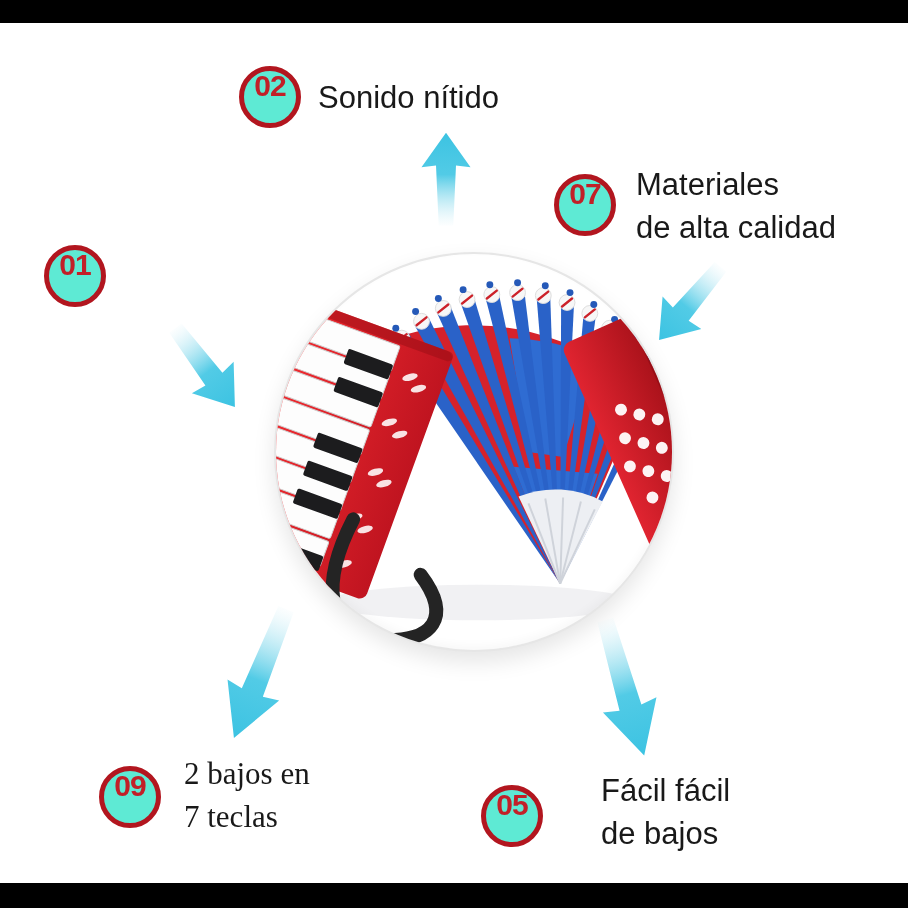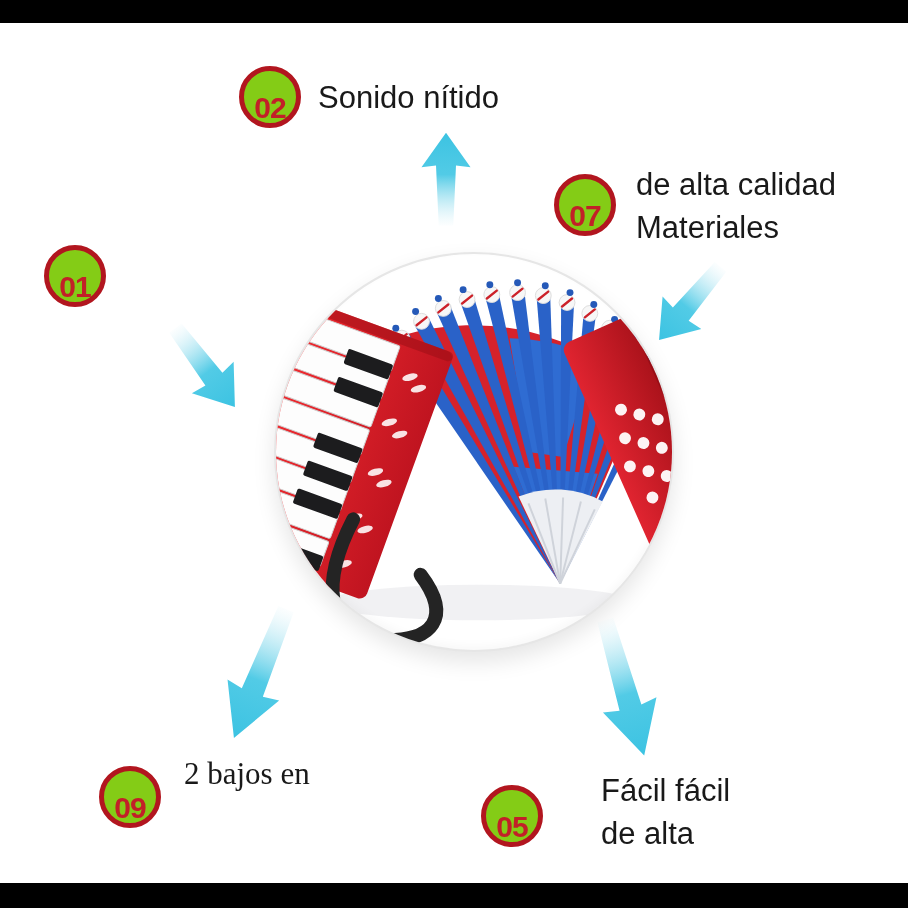--- a/index.html
+++ b/index.html
@@ -16,23 +16,23 @@
     background:#fff;border:2px solid #e6e6e6;border-radius:50%;
     box-shadow:0 10px 22px rgba(0,0,0,.10), inset 0 -4px 10px rgba(0,0,0,.03);
     overflow:hidden;box-sizing:border-box;z-index:1;
   }
   .center-circle svg{display:block;width:100%;height:100%;}
 
   .arrow{position:absolute;z-index:2;}
 
   .badge{
     position:absolute;width:62px;height:62px;box-sizing:border-box;
-    border:5px solid #b2161f;border-radius:50%;background:#84cc16;
+    border:5px solid #b2161f;border-radius:50%;background:#5eead4;
     color:#c22028;font-weight:700;font-size:30px;line-height:1;
-    display:flex;align-items:flex-end;justify-content:center;z-index:3;
+    display:flex;align-items:flex-start;justify-content:center;z-index:3;
     letter-spacing:-1px;
   }
   .feature-label{
     position:absolute;color:#191919;font-size:31px;line-height:43px;
     white-space:nowrap;z-index:3;font-weight:400;
   }
   .badge-01{left:44px;top:245px;}   .label-01{left:127px;top:221px;}
   .badge-02{left:239px;top:66px;}   .label-02{left:318px;top:76px;}
   .badge-03{left:554px;top:174px;}  .label-03{left:636px;top:163px;}
   .badge-04{left:99px;top:766px;}   .label-04{left:184px;top:752px;font-family:Liberation Serif, serif;}
@@ -238,32 +238,33 @@
   </div>
   <div class="feature-label label-02">
     <div>Sonido nítido</div>
     <div></div>
   </div>
 
   <div class="badge badge-03">
     <span>07</span>
   </div>
   <div class="feature-label label-03">
+    <div>Materiales</div>
     <div>de alta calidad</div>
-    <div>Materiales</div>
   </div>
 
   <div class="badge badge-04">
     <span>09</span>
   </div>
   <div class="feature-label label-04">
     <div>2 bajos en</div>
+    <div>7 teclas</div>
   </div>
 
   <div class="badge badge-05">
     <span>05</span>
   </div>
   <div class="feature-label label-05">
     <div>Fácil fácil</div>
-    <div>de alta</div>
+    <div>de bajos</div>
   </div>
 
 </div>
 
 </body></html>

